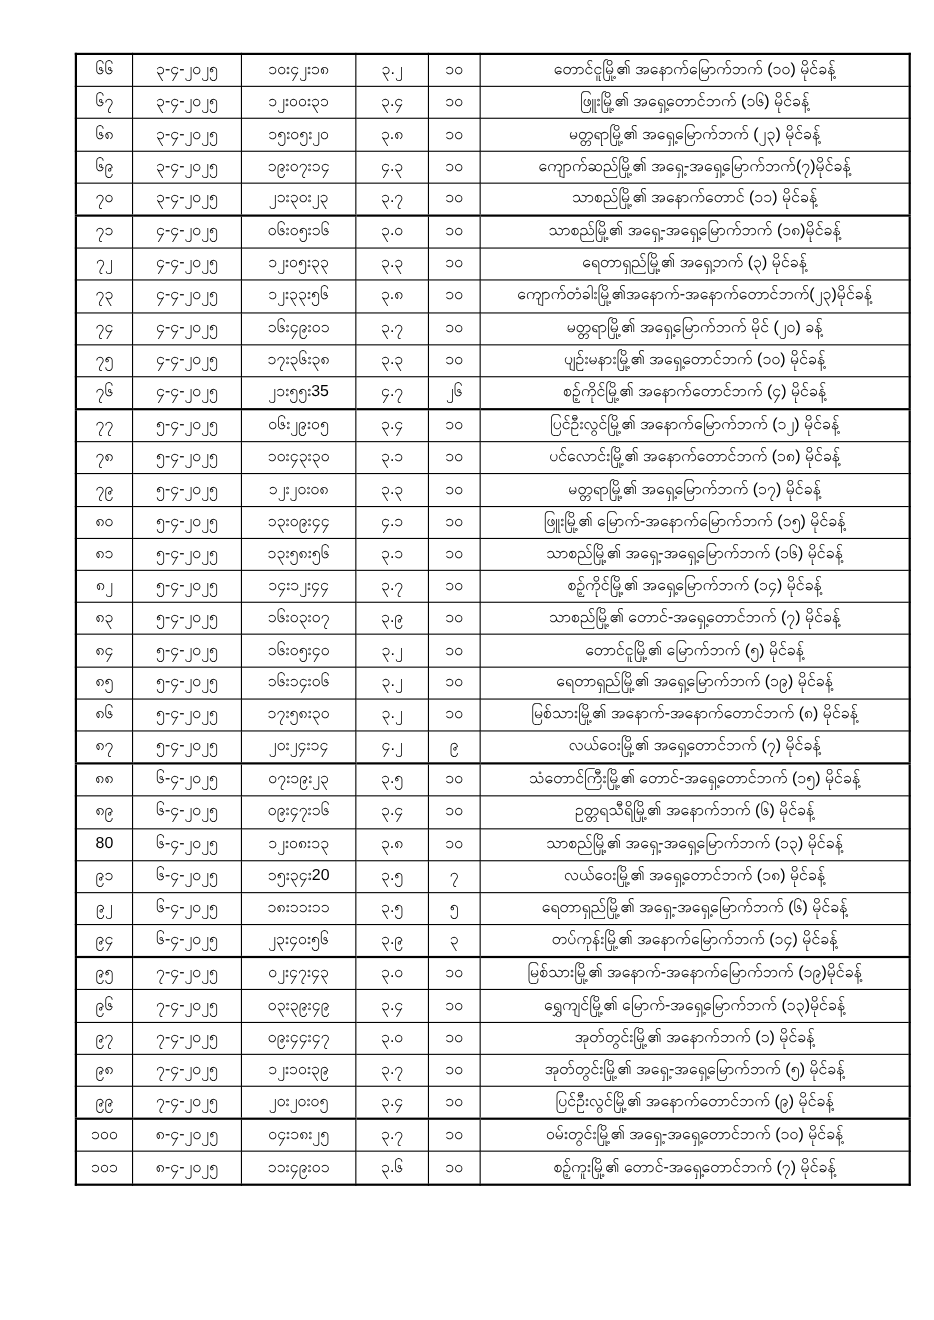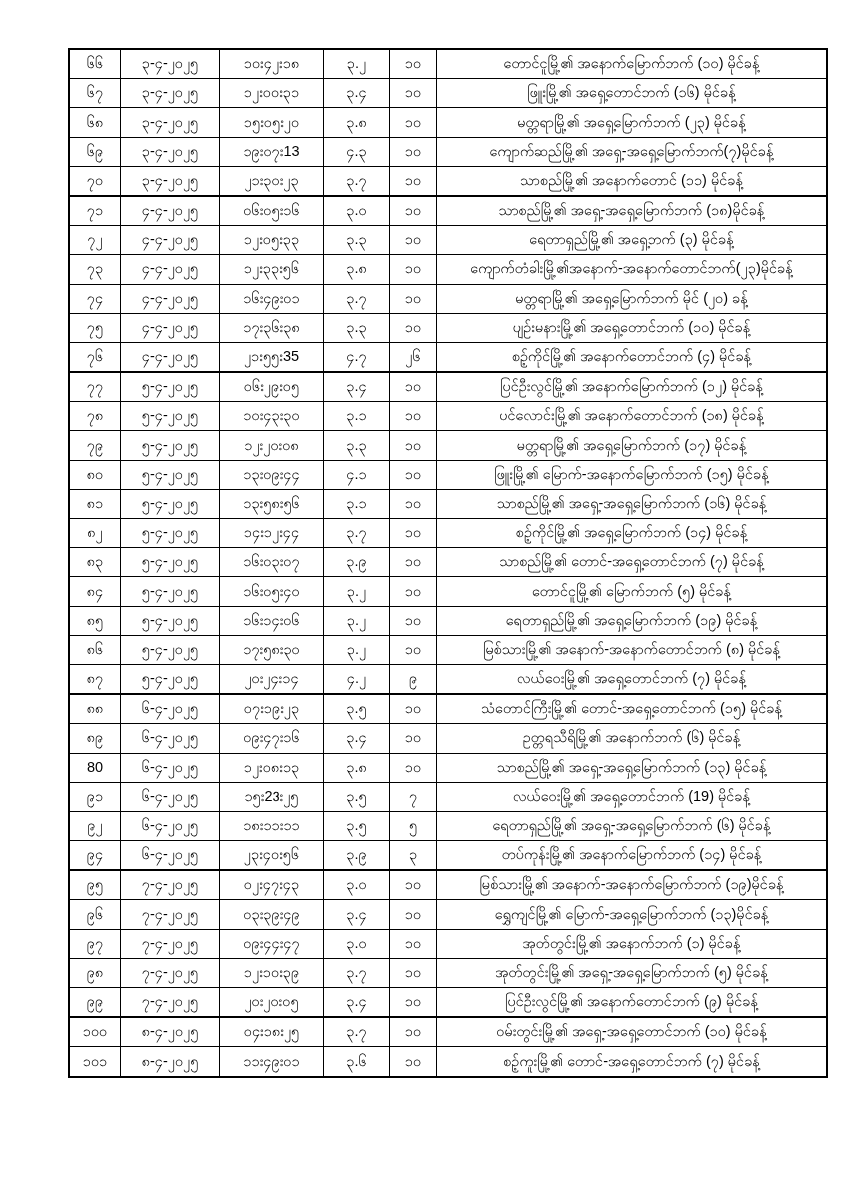--- a/index.html
+++ b/index.html
@@ -79,21 +79,21 @@
           <td class="col-no">၆၈</td>
           <td class="col-date">၃-၄-၂၀၂၅</td>
           <td class="col-time">၁၅း၀၅း၂၀</td>
           <td class="col-magnitude">၃.၈</td>
           <td class="col-depth">၁၀</td>
           <td class="col-location">မတ္တရာမြို့၏ အရှေ့မြောက်ဘက် (၂၃) မိုင်ခန့်</td>
         </tr>
         <tr>
           <td class="col-no">၆၉</td>
           <td class="col-date">၃-၄-၂၀၂၅</td>
-          <td class="col-time">၁၉း၀၇း13</td>
+          <td class="col-time">၁၉း၀၇း၁၄</td>
           <td class="col-magnitude">၄.၃</td>
           <td class="col-depth">၁၀</td>
           <td class="col-location">ကျောက်ဆည်မြို့၏ အရှေ့-အရှေ့မြောက်ဘက်(၇)မိုင်ခန့်</td>
         </tr>
         <tr>
           <td class="col-no">၇၀</td>
           <td class="col-date">၃-၄-၂၀၂၅</td>
           <td class="col-time">၂၁း၃၀း၂၃</td>
           <td class="col-magnitude">၃.၇</td>
           <td class="col-depth">၁၀</td>
@@ -255,24 +255,24 @@
           <td class="col-no">80</td>
           <td class="col-date">၆-၄-၂၀၂၅</td>
           <td class="col-time">၁၂း၀၈း၁၃</td>
           <td class="col-magnitude">၃.၈</td>
           <td class="col-depth">၁၀</td>
           <td class="col-location">သာစည်မြို့၏ အရှေ့-အရှေ့မြောက်ဘက် (၁၃) မိုင်ခန့်</td>
         </tr>
         <tr>
           <td class="col-no">၉၁</td>
           <td class="col-date">၆-၄-၂၀၂၅</td>
-          <td class="col-time">၁၅း23း၂၅</td>
+          <td class="col-time">၁၅း၃၄း20</td>
           <td class="col-magnitude">၃.၅</td>
           <td class="col-depth">၇</td>
-          <td class="col-location">လယ်ဝေးမြို့၏ အရှေ့တောင်ဘက် (19) မိုင်ခန့်</td>
+          <td class="col-location">လယ်ဝေးမြို့၏ အရှေ့တောင်ဘက် (၁၈) မိုင်ခန့်</td>
         </tr>
         <tr>
           <td class="col-no">၉၂</td>
           <td class="col-date">၆-၄-၂၀၂၅</td>
           <td class="col-time">၁၈း၁၁း၁၁</td>
           <td class="col-magnitude">၃.၅</td>
           <td class="col-depth">၅</td>
           <td class="col-location">ရေတာရှည်မြို့၏ အရှေ့-အရှေ့မြောက်ဘက် (၆) မိုင်ခန့်</td>
         </tr>
         <tr>

